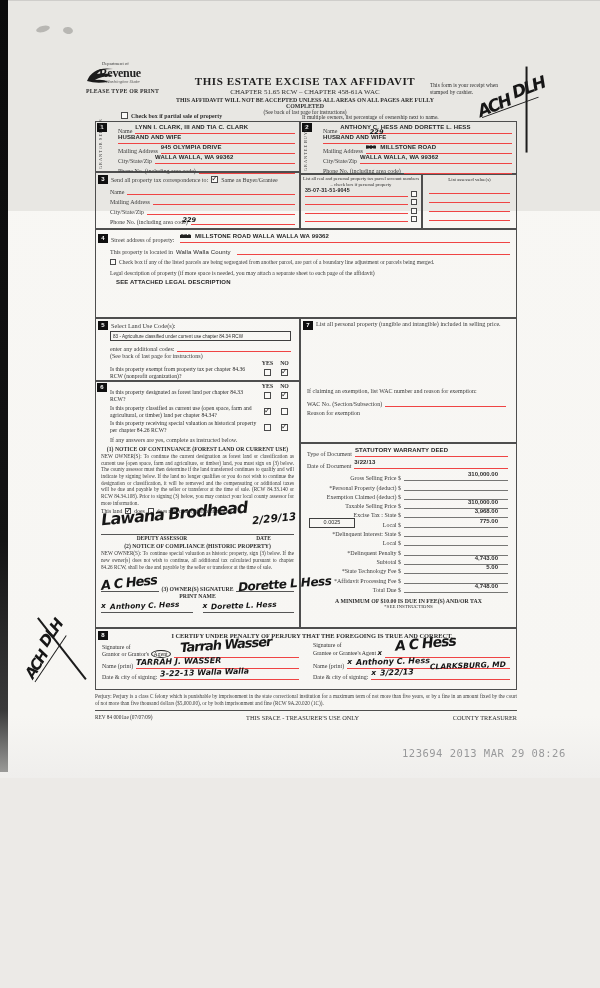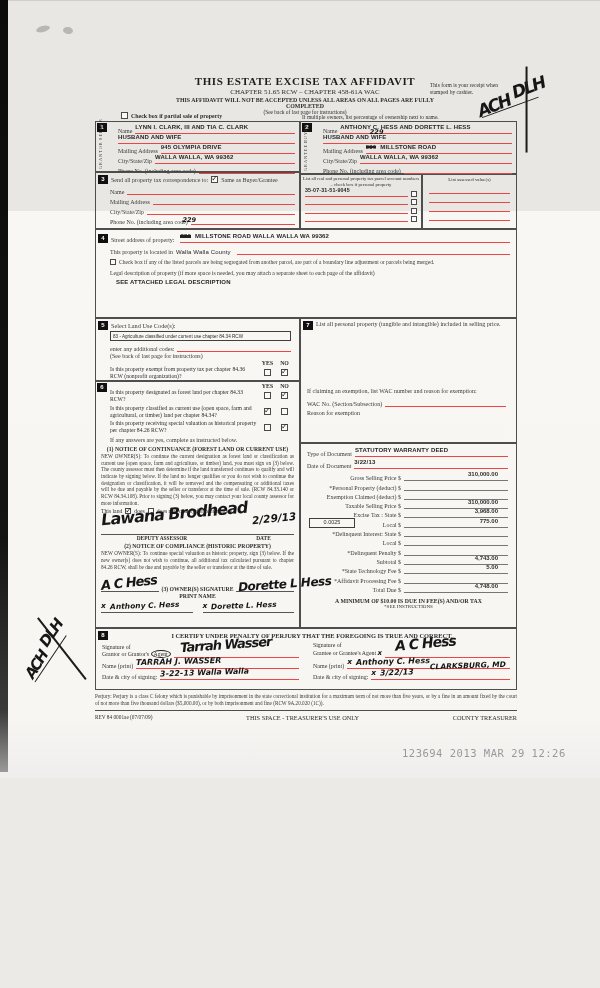--- a/index.html
+++ b/index.html
@@ -47,20 +47,31 @@
 <body>
 
 <div class="page">
 
   <div class="abs paper"></div>
   <div class="abs scanbed"></div>
   <div class="abs edge"></div>
   <div class="abs smudge" style="left:36px;top:26px;width:14px;height:6px;transform:rotate(-14deg);"></div>
   <div class="abs smudge" style="left:63px;top:27px;width:10px;height:7px;transform:rotate(10deg);"></div>
 
+  <div class="abs" style="left:86px;top:61px;width:80px;">
+    <div style="position:relative;height:44px;">
+      <svg class="abs" style="left:0;top:4px;" width="30" height="22" viewBox="0 0 30 22">
+        <path d="M1 16 Q7 1 27 4 Q14 4 11 9 Q21 7 27 11 Q15 11 9 15 Q18 14 22 17 Q10 19 1 16 Z" fill="#1b1b1b"></path>
+      </svg>
+      <span class="abs" style="left:16px;top:0;font:4.6px 'Liberation Serif',serif;color:#3d3d3d;">Department of</span>
+      <span class="abs" style="left:13px;top:5px;font:bold 12px 'Liberation Serif',serif;letter-spacing:-.3px;color:#1f1f1f;">Revenue</span>
+      <span class="abs hw" style="left:20px;top:18px;font-size:3.8px;font-weight:400;color:#555;">Washington State</span>
+      <span class="abs" style="left:0;top:27px;font:bold 5.8px 'Liberation Serif',serif;letter-spacing:.2px;">PLEASE TYPE OR PRINT</span>
+    </div>
+  </div>
 
   <div class="abs ctr" style="left:160px;top:75px;width:290px;">
     <div style="font:bold 11px 'Liberation Serif',serif;letter-spacing:.6px;color:#1e1e1e;">THIS ESTATE EXCISE TAX AFFIDAVIT</div>
     <div style="font:7px 'Liberation Serif',serif;margin-top:1px;">CHAPTER 51.65 RCW – CHAPTER 458-61A WAC</div>
     <div style="font:bold 5.9px 'Liberation Serif',serif;margin-top:1px;">THIS AFFIDAVIT WILL NOT BE ACCEPTED UNLESS ALL AREAS ON ALL PAGES ARE FULLY COMPLETED</div>
     <div style="font:5.4px 'Liberation Serif',serif;">(See back of last page for instructions)</div>
   </div>
 
   <div class="abs" style="left:430px;top:82px;width:72px;font:5.5px/1.3 'Liberation Serif',serif;">This form is your receipt when stamped by cashier.</div>
 
@@ -468,21 +479,21 @@
     </div>
   </div>
 
   <div class="abs sm" style="left:95px;top:693px;width:422px;text-align:justify;">Perjury: Perjury is a class C felony which is punishable by imprisonment in the state correctional institution for a maximum term of not more than five years, or by a fine in an amount fixed by the court of not more than five thousand dollars ($5,000.00), or by both imprisonment and fine (RCW 9A.20.020 (1C)).</div>
   <div class="abs" style="left:95px;top:710px;width:422px;border-top:1px solid #4e4e4e;display:flex;justify-content:space-between;align-items:flex-start;padding-top:3px;box-sizing:border-box;">
     <span style="font:5.3px 'Liberation Serif',serif;">REV 84 0001ae (07/07/09)</span>
     <span style="font:6.3px 'Liberation Serif',serif;">THIS SPACE - TREASURER'S USE ONLY</span>
     <span style="font:6.3px 'Liberation Serif',serif;">COUNTY TREASURER</span>
   </div>
 
-  <div class="abs stamp" style="left:402px;top:747px;">123694 2013 MAR 29 12:26</div>
+  <div class="abs stamp" style="left:402px;top:747px;">123694 2013 MAR 29 08:26</div>
 
   <div class="abs" style="left:482px;top:68px;width:95px;height:100px;transform:rotate(-16deg);">
     <span class="hw" style="position:absolute;left:0;top:18px;font-size:17px;transform:rotate(-6deg);letter-spacing:-2px;">ACH</span>
     <span class="hw" style="position:absolute;left:38px;top:10px;font-size:17px;transform:rotate(-4deg);letter-spacing:-2px;">DLH</span>
     <div class="stroke" style="left:46px;top:-2px;width:1.6px;height:86px;transform:rotate(16deg);"></div>
     <div class="stroke" style="left:2px;top:34px;width:60px;height:1.4px;transform:rotate(-4deg);"></div>
   </div>
 
   <div class="abs" style="left:22px;top:600px;width:90px;height:100px;transform:rotate(-52deg);">
     <span class="hw" style="position:absolute;left:0;top:26px;font-size:15px;transform:rotate(-6deg);letter-spacing:-2px;">ACH</span>

